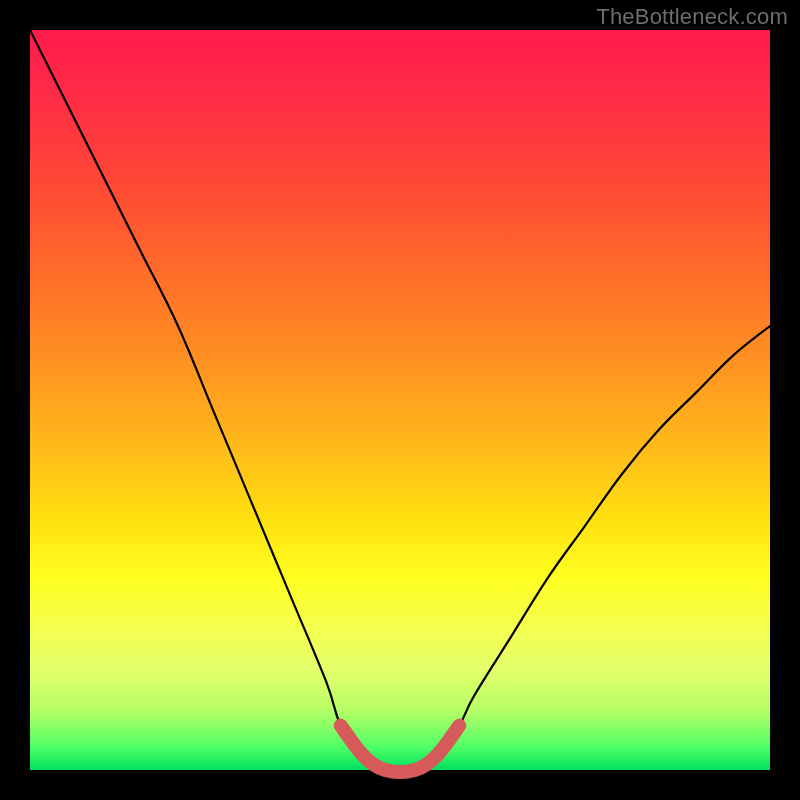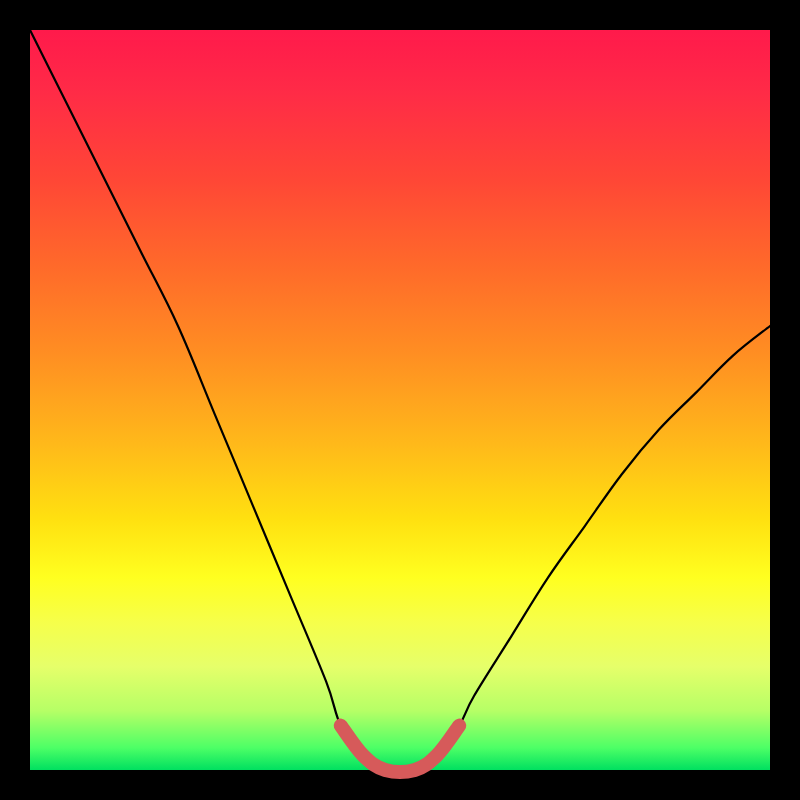--- a/index.html
+++ b/index.html
@@ -59,20 +59,21 @@
     top: 0;
     width: 740px;
     height: 740px;
     overflow: visible;
   }
 </style>
 </head>
 <body>
 
 <div class="frame">
+  <div class="watermark">TheBottleneck.com</div>
 
   <div class="plot">
     <svg class="curve" viewBox="0 0 740 740">
       <path fill="none" stroke="#000000" stroke-width="2.2" stroke-linecap="round" d="M 0 0 C 6.66 13.32, 23.68 47.36, 37 74 C 50.32 100.64, 60.68 121.36, 74 148 C 87.32 174.64, 97.68 195.36, 111 222 C 124.32 248.64, 134.68 266.696, 148 296 C 161.32 325.304, 171.68 352.832, 185 384.8 C 198.32 416.76800000000003, 208.68 441.632, 222 473.6 C 235.32 505.56800000000004, 245.68 530.432, 259 562.4 C 272.32 594.3679999999999, 286.676 627.224, 296 651.2 C 305.324 675.176, 304.14 682.28, 310.8 695.6 C 317.46000000000004 708.9200000000001, 325.008 717.2080000000001, 333 725.2 C 340.992 733.192, 345.876 737.336, 355.2 740 C 364.524 742.664, 375.476 742.664, 384.8 740 C 394.124 737.336, 399.00800000000004 733.192, 407.00000000000006 725.2 C 414.9920000000001 717.2080000000001, 422.54 706.2560000000001, 429.2 695.6 C 435.85999999999996 684.944, 434.676 681.984, 444 666 C 453.324 650.016, 467.68 628.112, 481 606.8 C 494.32 585.4879999999999, 504.68 567.58, 518 547.6 C 531.32 527.62, 541.68 514.448, 555 495.79999999999995 C 568.32 477.15199999999993, 578.68 461.316, 592 444 C 605.32 426.684, 615.68 414.25199999999995, 629 399.59999999999997 C 642.32 384.948, 652.68 375.91999999999996, 666 362.59999999999997 C 679.32 349.28, 689.68 337.58799999999997, 703 325.59999999999997 C 716.32 313.61199999999997, 733.34 301.328, 740 296"></path>
       <path fill="none" stroke="#d65a5a" stroke-width="14" stroke-linecap="round" stroke-linejoin="round" d="M 310.8 695.6 C 314.796 700.928, 325.008 717.2080000000001, 333 725.2 C 340.992 733.192, 345.876 737.336, 355.2 740 C 364.524 742.664, 375.476 742.664, 384.8 740 C 394.124 737.336, 399.00800000000004 733.192, 407.00000000000006 725.2 C 414.9920000000001 717.2080000000001, 425.204 700.928, 429.2 695.6"></path>
     </svg>
   </div>
 </div>
 
 </body></html>

